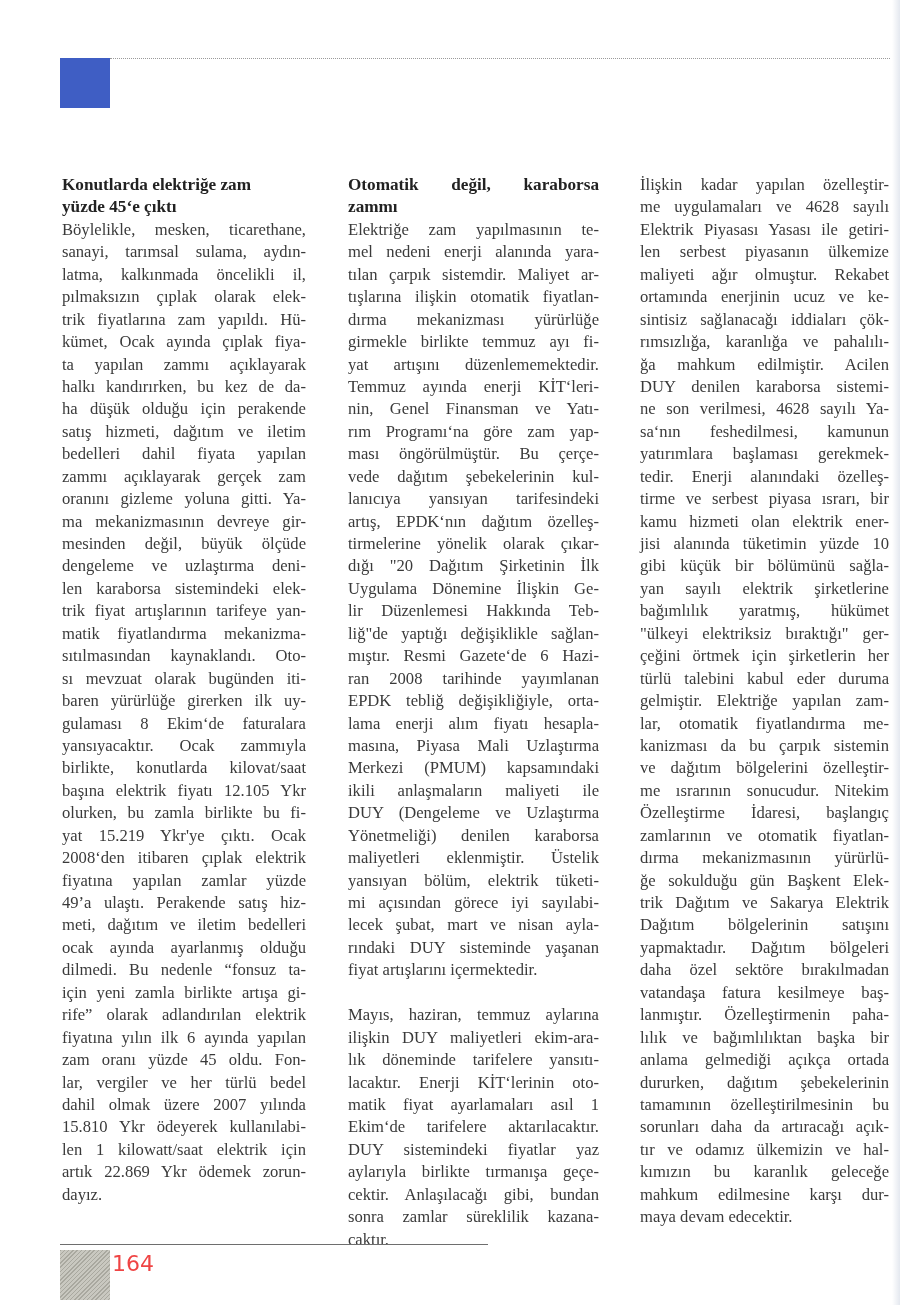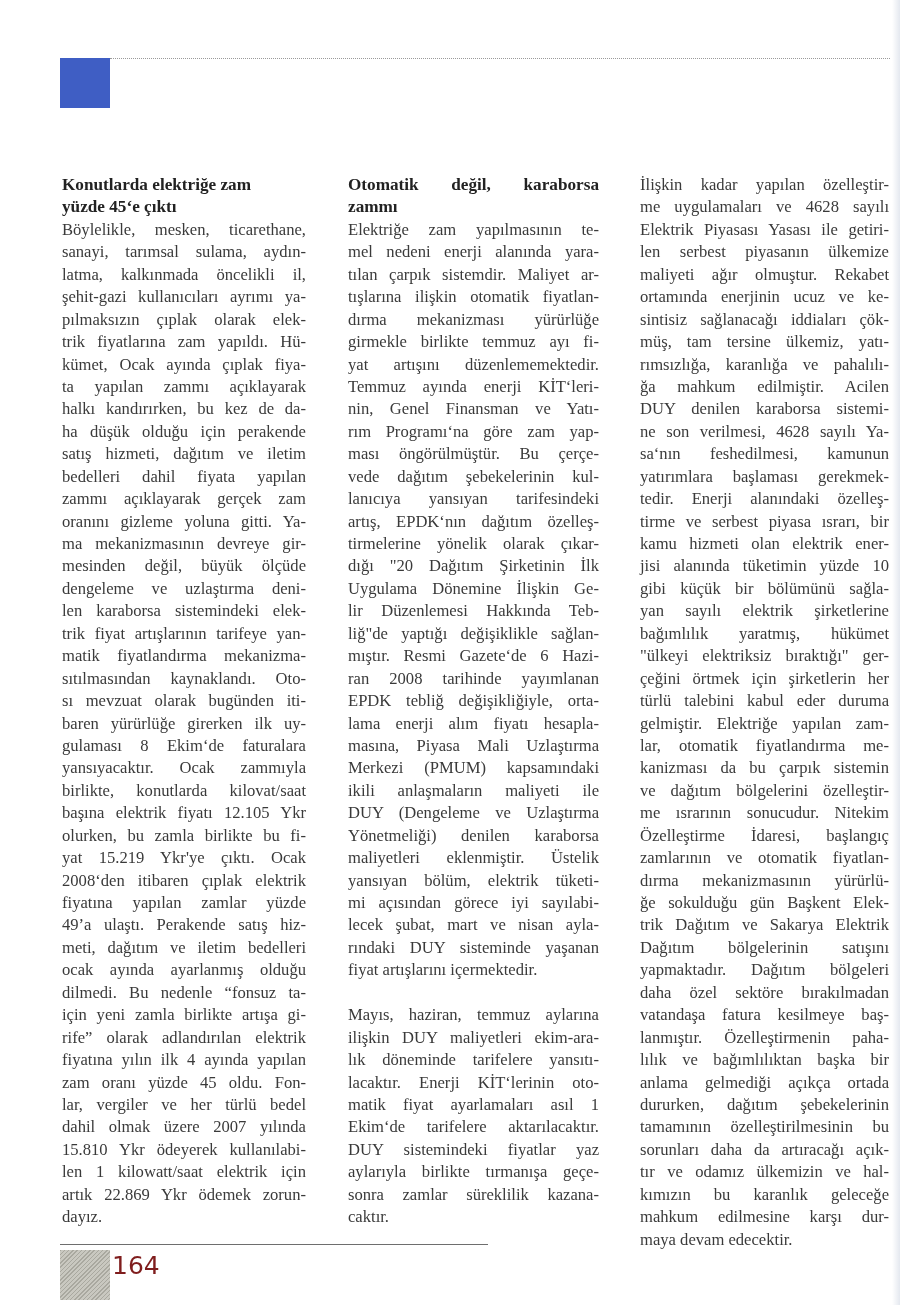--- a/index.html
+++ b/index.html
@@ -43,40 +43,39 @@
     position: absolute; left: 60px; top: 1244px; width: 428px; height: 0;
     border-top: 1px solid #6e6e6e;
   }
   .footer-swatch {
     position: absolute; left: 60px; top: 1250px; width: 50px; height: 50px;
     background: repeating-linear-gradient(135deg, #a9a89f 0px, #a9a89f 1px, #c9c8c0 1px, #c9c8c0 3px);
   }
   .page-number {
     position: absolute; left: 112px; top: 1251px;
     font-family: "DejaVu Sans", "Liberation Sans", sans-serif;
-    font-size: 25px; color: #7f1d1d;
+    font-size: 22px; color: #ef4444;
   }
 </style>
 </head>
 <body>
 
 <div class="page-edge"></div>
 <div class="corner-square"></div>
 <div class="top-rule"></div>
 
 <div class="column col1">
   <div class="heading">
     <span class="line last">Konutlarda elektriğe zam</span>
     <span class="line last">yüzde 45‘e çıktı</span>
   </div>
   <div class="body" id="col1-body">
       <span class="line">Böylelikle, mesken, ticarethane,</span>
       <span class="line">sanayi, tarımsal sulama, aydın-</span>
       <span class="line">latma, kalkınmada öncelikli il,</span>
-      <span class="line">şehit-gazi kullanıcıları ayrımı ya-</span>
       <span class="line">pılmaksızın çıplak olarak elek-</span>
       <span class="line">trik fiyatlarına zam yapıldı. Hü-</span>
       <span class="line">kümet, Ocak ayında çıplak fiya-</span>
       <span class="line">ta yapılan zammı açıklayarak</span>
       <span class="line">halkı kandırırken, bu kez de da-</span>
       <span class="line">ha düşük olduğu için perakende</span>
       <span class="line">satış hizmeti, dağıtım ve iletim</span>
       <span class="line">bedelleri dahil fiyata yapılan</span>
       <span class="line">zammı açıklayarak gerçek zam</span>
       <span class="line">oranını gizleme yoluna gitti. Ya-</span>
@@ -96,21 +95,21 @@
       <span class="line">olurken, bu zamla birlikte bu fi-</span>
       <span class="line">yat 15.219 Ykr'ye çıktı. Ocak</span>
       <span class="line">2008‘den itibaren çıplak elektrik</span>
       <span class="line">fiyatına yapılan zamlar yüzde</span>
       <span class="line">49’a ulaştı. Perakende satış hiz-</span>
       <span class="line">meti, dağıtım ve iletim bedelleri</span>
       <span class="line">ocak ayında ayarlanmış olduğu</span>
       <span class="line">dilmedi. Bu nedenle “fonsuz ta-</span>
       <span class="line">için yeni zamla birlikte artışa gi-</span>
       <span class="line">rife” olarak adlandırılan elektrik</span>
-      <span class="line">fiyatına yılın ilk 4 ayında yapılan</span>
+      <span class="line">fiyatına yılın ilk 6 ayında yapılan</span>
       <span class="line">zam oranı yüzde 45 oldu. Fon-</span>
       <span class="line">lar, vergiler ve her türlü bedel</span>
       <span class="line">dahil olmak üzere 2007 yılında</span>
       <span class="line">15.810 Ykr ödeyerek kullanılabi-</span>
       <span class="line">len 1 kilowatt/saat elektrik için</span>
       <span class="line">artık 22.869 Ykr ödemek zorun-</span>
       <span class="line last">dayız.</span>
     </div>
 </div>
 
@@ -158,35 +157,35 @@
   <div class="para-gap"></div>
   <div class="body" id="col2-p2">
       <span class="line">Mayıs, haziran, temmuz aylarına</span>
       <span class="line">ilişkin DUY maliyetleri ekim-ara-</span>
       <span class="line">lık döneminde tarifelere yansıtı-</span>
       <span class="line">lacaktır. Enerji KİT‘lerinin oto-</span>
       <span class="line">matik fiyat ayarlamaları asıl 1</span>
       <span class="line">Ekim‘de tarifelere aktarılacaktır.</span>
       <span class="line">DUY sistemindeki fiyatlar yaz</span>
       <span class="line">aylarıyla birlikte tırmanışa geçe-</span>
+      <span class="line">cektir. Anlaşılacağı gibi, bundan</span>
       <span class="line">sonra zamlar süreklilik kazana-</span>
       <span class="line last">caktır.</span>
     </div>
 </div>
 
 <div class="column col3">
   <div class="body" id="col3-body">
       <span class="line">İlişkin kadar yapılan özelleştir-</span>
       <span class="line">me uygulamaları ve 4628 sayılı</span>
       <span class="line">Elektrik Piyasası Yasası ile getiri-</span>
       <span class="line">len serbest piyasanın ülkemize</span>
       <span class="line">maliyeti ağır olmuştur. Rekabet</span>
       <span class="line">ortamında enerjinin ucuz ve ke-</span>
       <span class="line">sintisiz sağlanacağı iddiaları çök-</span>
-      <span class="line">müş, tam tersine ülkemiz, yatı-</span>
       <span class="line">rımsızlığa, karanlığa ve pahalılı-</span>
       <span class="line">ğa mahkum edilmiştir. Acilen</span>
       <span class="line">DUY denilen karaborsa sistemi-</span>
       <span class="line">ne son verilmesi, 4628 sayılı Ya-</span>
       <span class="line">sa‘nın feshedilmesi, kamunun</span>
       <span class="line">yatırımlara başlaması gerekmek-</span>
       <span class="line">tedir. Enerji alanındaki özelleş-</span>
       <span class="line">tirme ve serbest piyasa ısrarı, bir</span>
       <span class="line">kamu hizmeti olan elektrik ener-</span>
       <span class="line">jisi alanında tüketimin yüzde 10</span>

